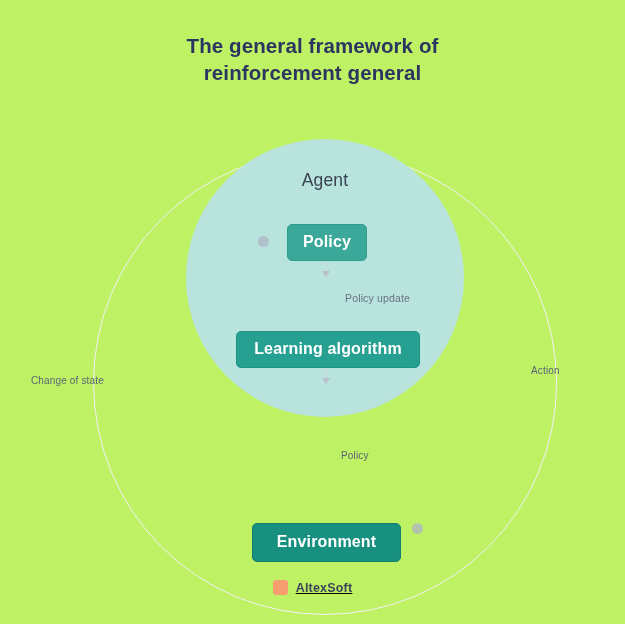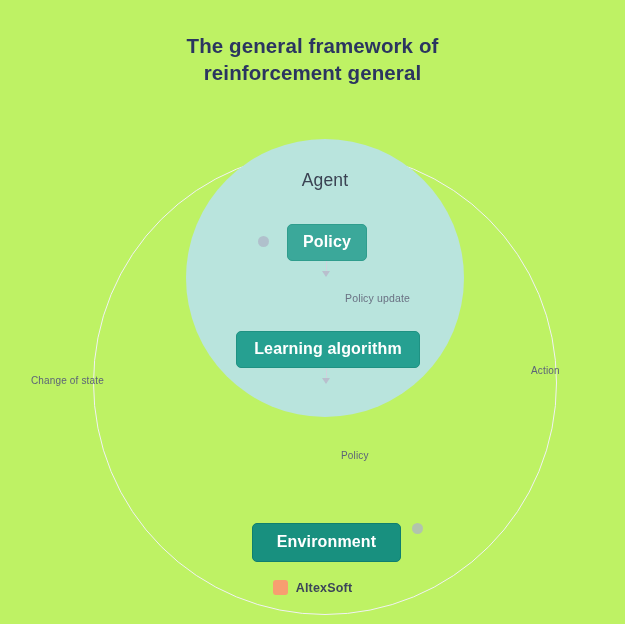--- a/index.html
+++ b/index.html
@@ -169,20 +169,21 @@
   
   .footer-brand {
     position: absolute;
     left: 0;
     top: 580px;
     width: 625px;
     display: flex;
     align-items: center;
     justify-content: center;
     gap: 8px;
+    text-decoration: underline;
   }
   .brand-mark {
     width: 15px;
     height: 15px;
     border-radius: 3px;
     background: #f79e70;
   }
   .brand-name {
     font-size: 12.5px;
     font-weight: bold;

